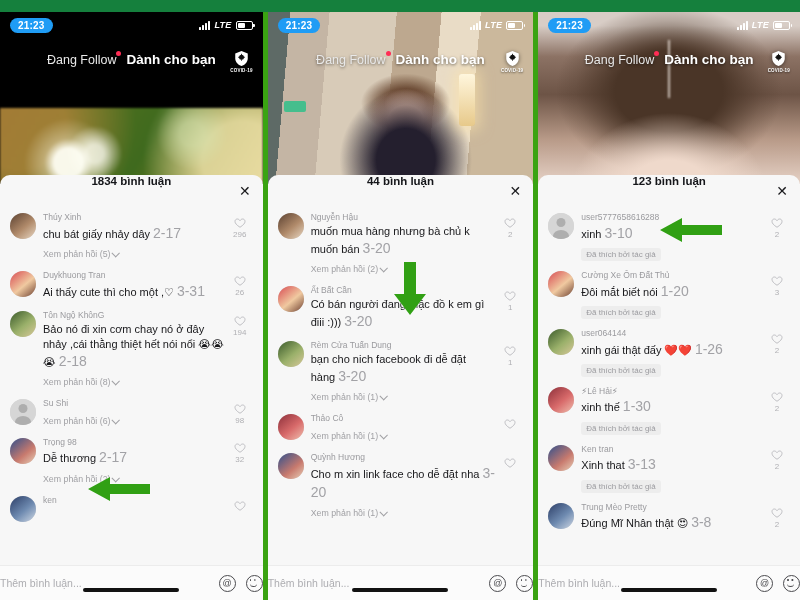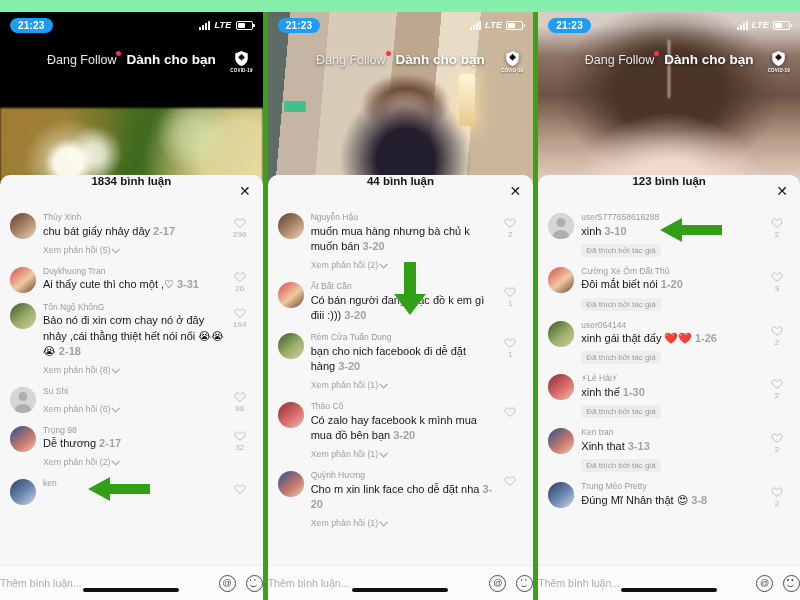--- a/index.html
+++ b/index.html
@@ -1,21 +1,21 @@
 <!DOCTYPE html>
 <html><head>
 <meta charset="utf-8">
 <style>
   html,body{margin:0;padding:0;}
   body{
     width:800px;height:600px;background:#ffffff;
     font-family:"Liberation Sans","DejaVu Sans",sans-serif;
     overflow:hidden;
   }
-  .stage{position:relative;width:800px;height:600px;display:flex;background:#86efac;}
+  .stage{position:relative;width:800px;height:600px;display:flex;background:#15803d;}
 
   
   .panel{position:relative;height:588px;margin-top:12px;overflow:hidden;background:#fafafa;}
   .panel.p1{width:266px;}
   .panel.p2{width:269px;}
   .panel.p3{width:265px;}
   .sep{width:5px;height:588px;margin-top:12px;background:#3aa312;flex:0 0 5px;}
 
   
   .media{position:absolute;left:0;right:0;top:0;height:172px;overflow:hidden;}
@@ -84,21 +84,21 @@
   .list{flex:1;overflow:hidden;padding:0 0 0 0;}
   .row{display:flex;padding:4px 8px 4px 10px;position:relative;}
   .avatar{width:26px;height:26px;border-radius:50%;flex:0 0 26px;margin-top:2px;overflow:hidden;background:#d8d8d8;position:relative;}
   .avatar b{position:absolute;inset:0;display:block;}
   .av-generic{background:#d6d6d6;}
   .av-generic::after{content:"";position:absolute;left:50%;top:5px;width:9px;height:9px;border-radius:50%;background:#aeaeae;transform:translateX(-50%);}
   .av-generic::before{content:"";position:absolute;left:50%;bottom:-3px;width:16px;height:12px;border-radius:50% 50% 0 0;background:#aeaeae;transform:translateX(-50%);}
   .cbody{flex:1;min-width:0;padding-left:7px;}
   .cname{font-size:8.5px;color:#9a9a9e;margin:1px 0 1px;line-height:1.25;}
   .ctext{font-size:11px;color:#18181b;line-height:1.38;word-wrap:break-word;}
-  .ctime{font-size:11px;color:#a2a2a6;margin-left:3px;font-weight:bold;}
+  .ctime{font-size:14px;color:#a2a2a6;margin-left:3px;}
   .replies{font-size:8.8px;color:#a0a0a4;margin-top:4px;display:inline-flex;align-items:center;gap:2px;}
   .chev{display:inline-block;width:5px;height:5px;border-right:1.2px solid #a0a0a4;border-bottom:1.2px solid #a0a0a4;transform:rotate(45deg) translateY(-1px);}
   .authlike{display:inline-block;margin-top:4px;font-size:8px;color:#9c9ca0;background:#ededed;border-radius:3px;padding:2px 5px;}
   .likecol{width:30px;flex:0 0 30px;display:flex;flex-direction:column;align-items:center;padding-top:6px;}
   .likecol .cnt{font-size:8px;color:#b0b0b4;margin-top:1px;}
   .heart{width:12px;height:12px;display:block;}
   .heart path{fill:none;stroke:#b6b6ba;stroke-width:1.7;}
 
   
   .inputbar{height:34px;flex:0 0 34px;border-top:1px solid #ececec;background:#fbfbfb;display:flex;align-items:center;padding:0 0;gap:10px;}
@@ -354,21 +354,21 @@
               <svg class="heart" viewBox="0 0 24 24">
                 <path d="M12 20.5 C5 16 2 12.5 2 8.8 C2 6 4.1 4 6.7 4 C8.6 4 10.4 5.1 12 7.2 C13.6 5.1 15.4 4 17.3 4 C19.9 4 22 6 22 8.8 C22 12.5 19 16 12 20.5 Z"></path>
               </svg>
               <span class="cnt">1</span>
             </div>
           </div>
           <div class="row">
             <div class="avatar">
               <b style="background: linear-gradient(140deg, rgb(140, 47, 58), rgb(216, 106, 106) 55%, rgb(240, 192, 176));"></b>
             </div>
-            <div class="cbody"><div class="cname">Thảo Cô</div><div class="ctext">Có zalo hay facebook k mình mua mua đồ bên bạn<span class="ctime">3-20</span></div><div class="replies">
+            <div class="cbody"><div class="cname">Thảo Cô</div><div class="replies">
                 <span>Xem phản hồi (1)</span>
                 <span class="chev"></span>
               </div></div>
             <div class="likecol">
               <svg class="heart" viewBox="0 0 24 24">
                 <path d="M12 20.5 C5 16 2 12.5 2 8.8 C2 6 4.1 4 6.7 4 C8.6 4 10.4 5.1 12 7.2 C13.6 5.1 15.4 4 17.3 4 C19.9 4 22 6 22 8.8 C22 12.5 19 16 12 20.5 Z"></path>
               </svg>
             </div>
           </div>
           <div class="row">

